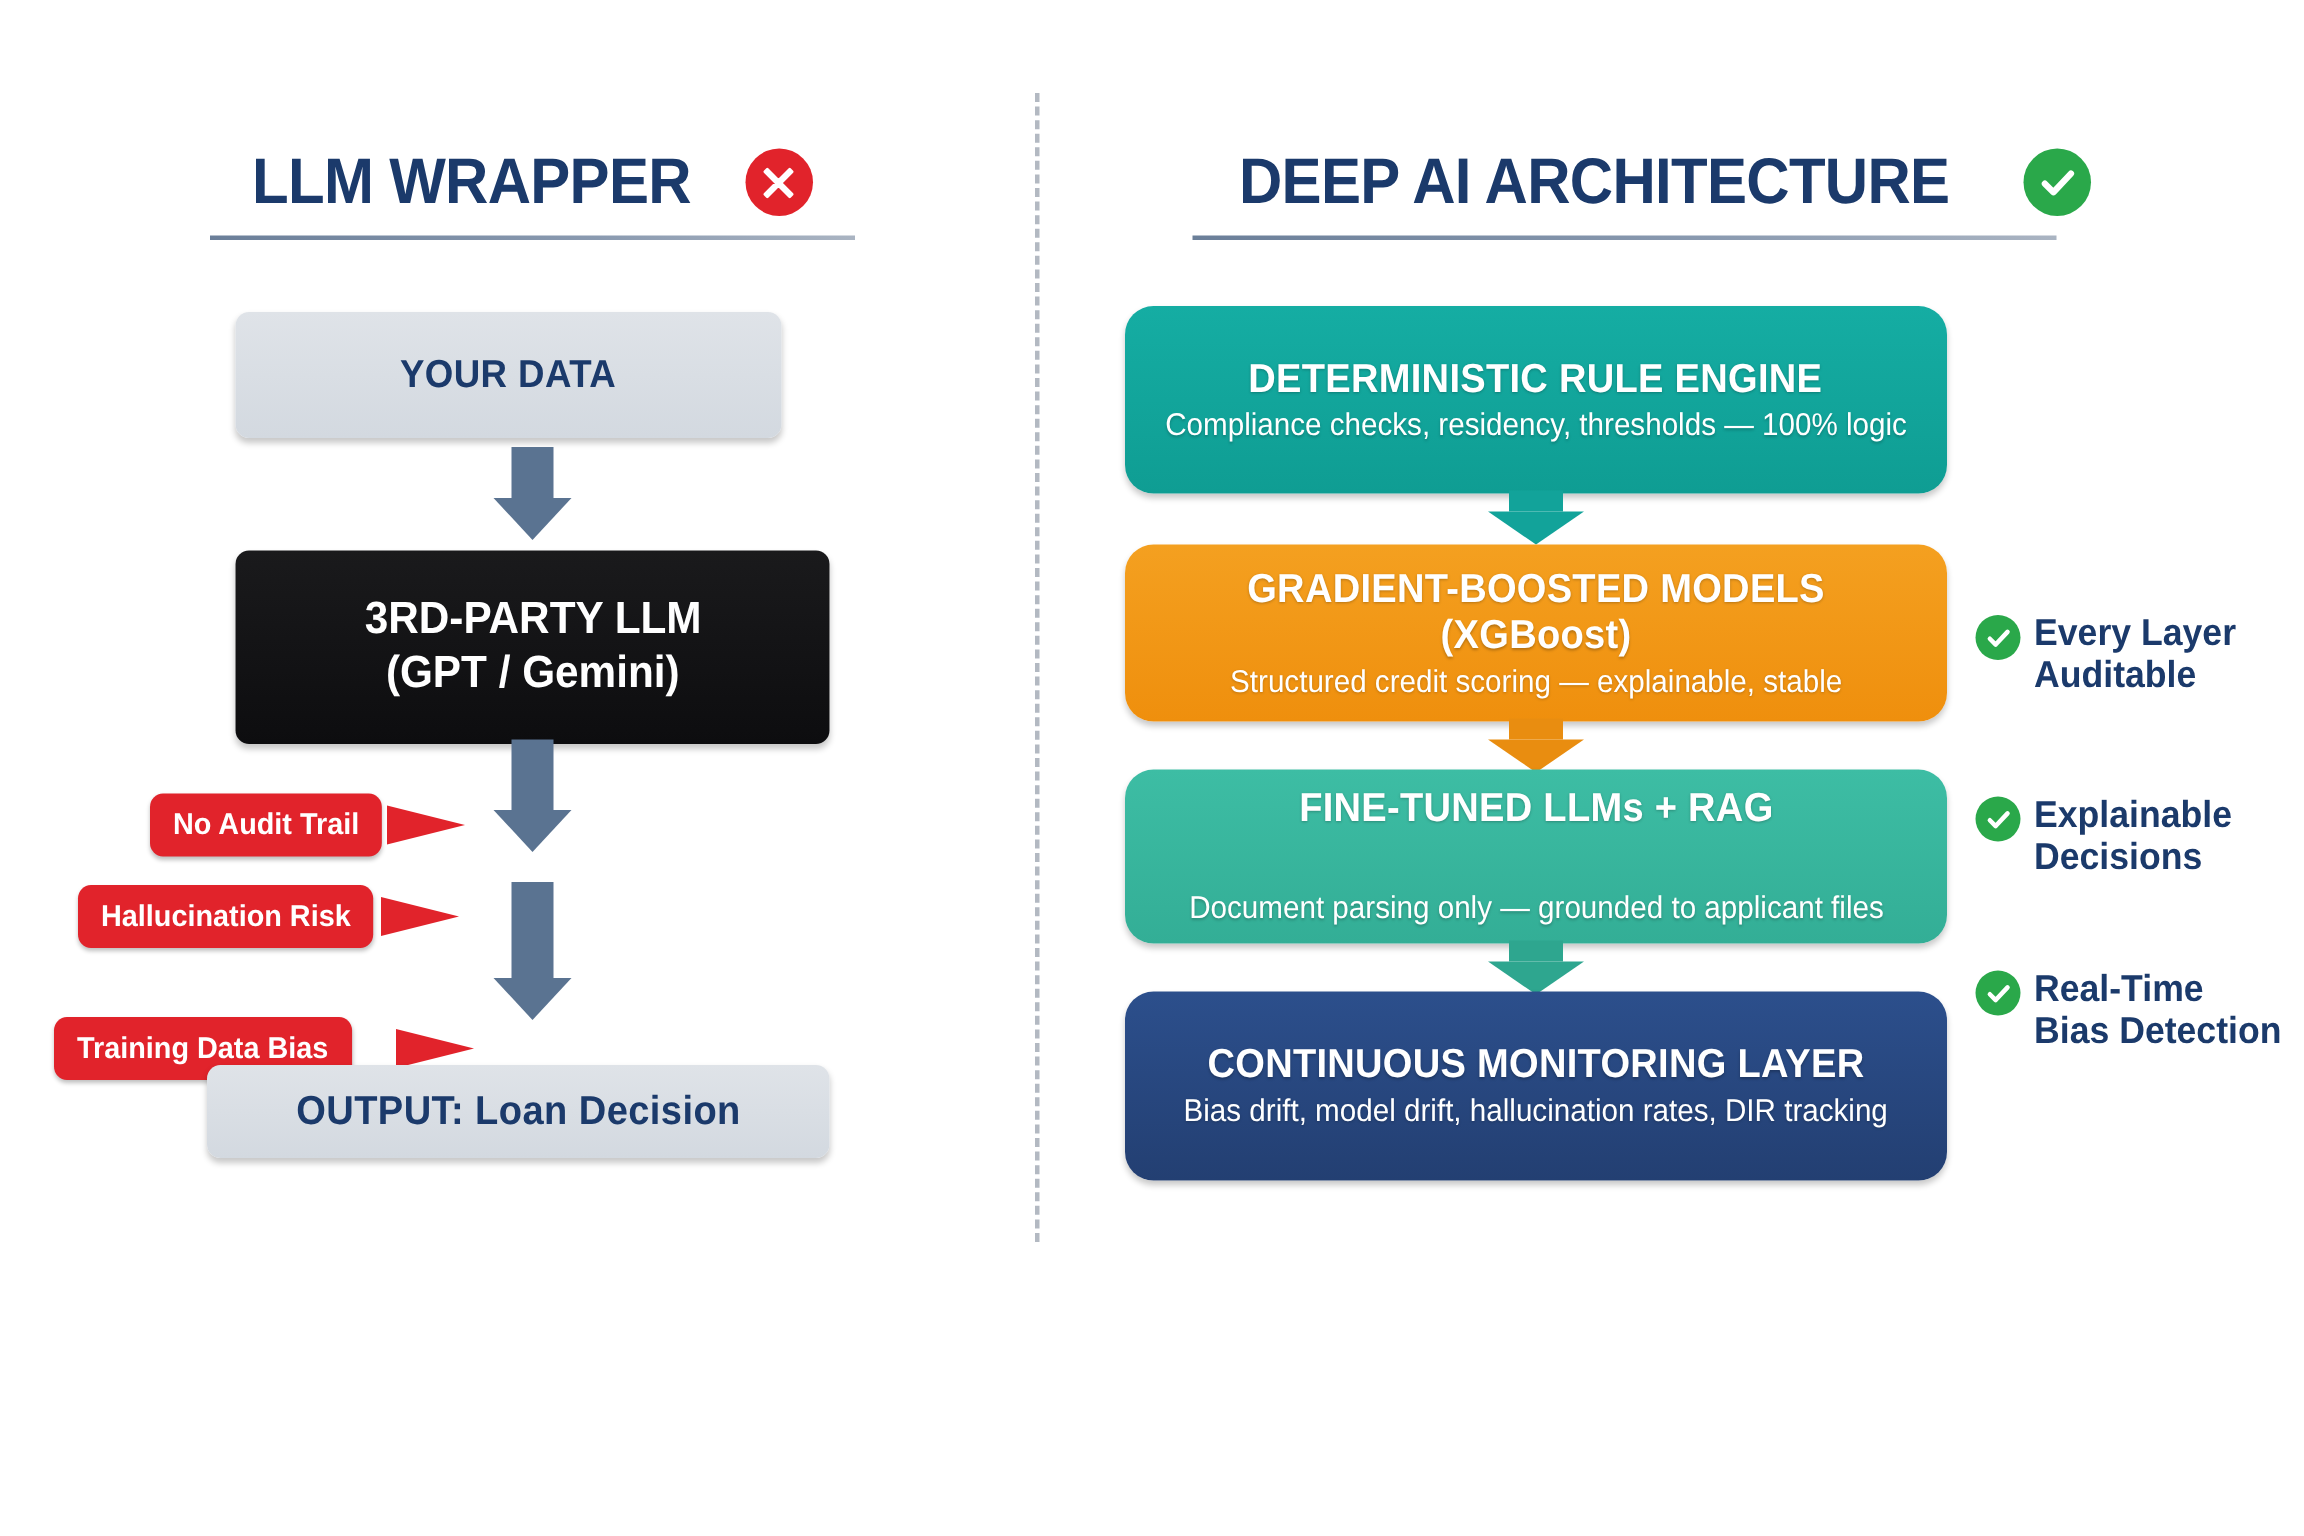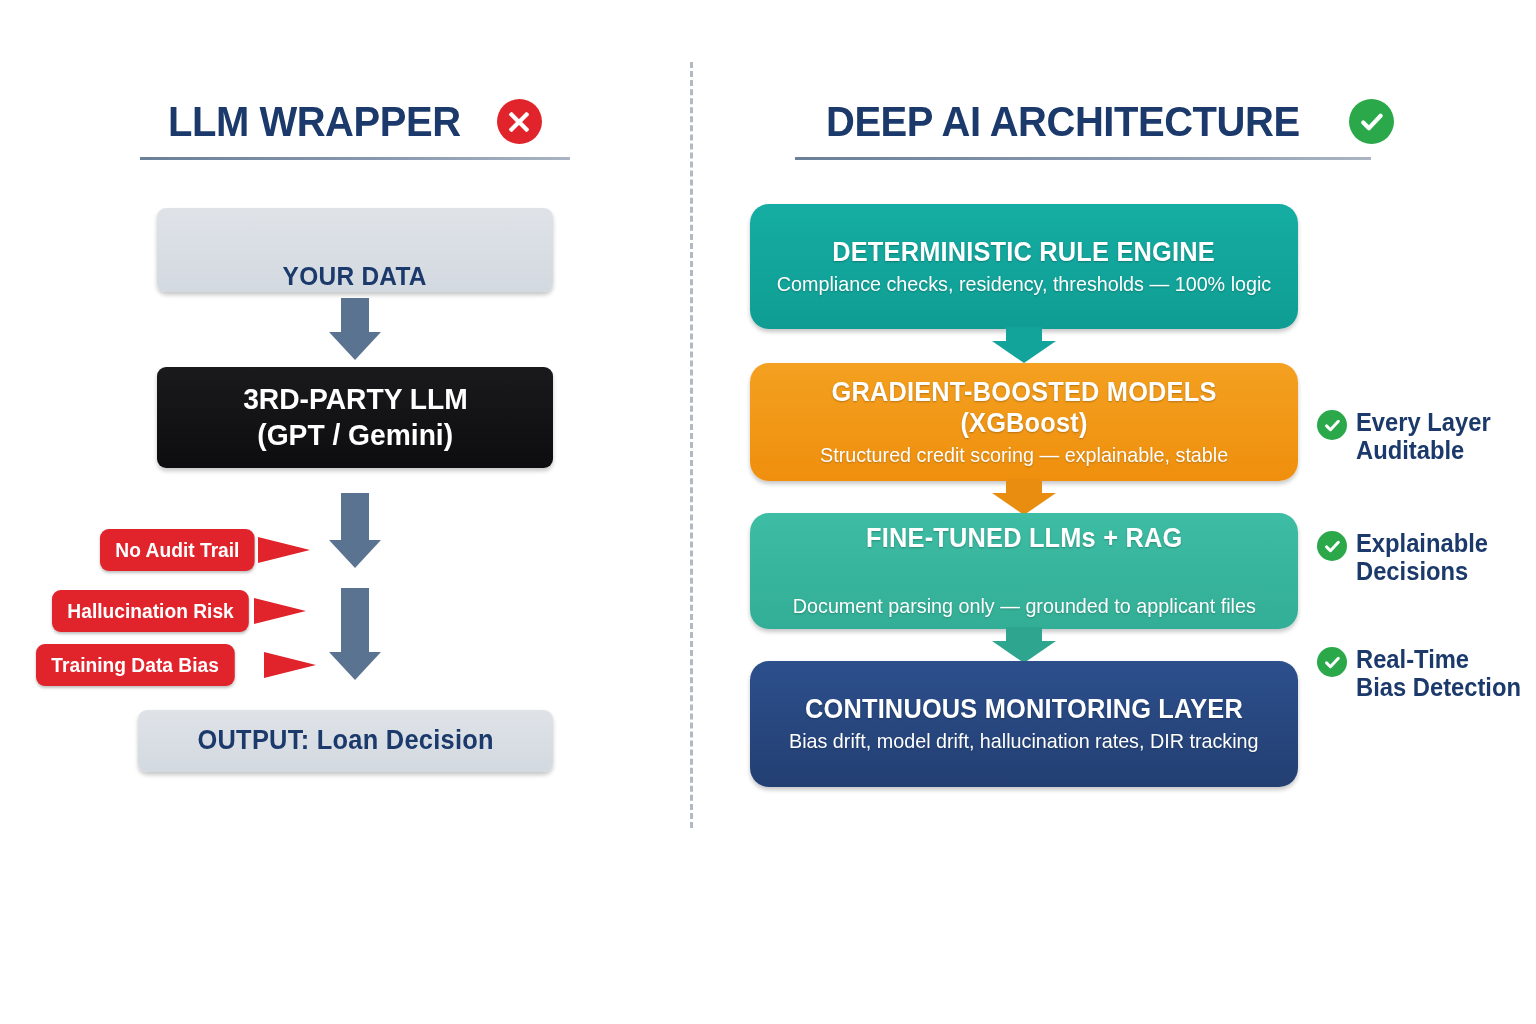--- a/index.html
+++ b/index.html
@@ -167,30 +167,30 @@
   <div class="col-title" style="left:168px; top:97px;">
     <span class="ttext">LLM WRAPPER</span>
     <span class="badge bad">
       <svg viewBox="0 0 24 24" aria-hidden="true">
         <path d="M5.6 4.2 L12 10.6 L18.4 4.2 L19.8 5.6 L13.4 12 L19.8 18.4 L18.4 19.8 L12 13.4 L5.6 19.8 L4.2 18.4 L10.6 12 L4.2 5.6 Z" fill="#ffffff" stroke="#ffffff" stroke-width="1.6" stroke-linejoin="round"></path>
       </svg>
     </span>
   </div>
   <div class="title-rule" style="left:140px; top:157px; width:430px;"></div>
 
-  <div class="box gray-box" style="left:157px; top:208px; width:396px; height:84px;justify-content:flex-end;">
+  <div class="box gray-box" style="left:157px; top:208px; width:364px; height:84px;">
     <div class="b-title">YOUR DATA</div>
   </div>
 
   <div class="gray-arrow" style="left:327px; top:298px; width:56px; height:62px;">
     <div class="shaft" style="height:34px;"></div>
     <div class="head"></div>
   </div>
 
-  <div class="box black-box" style="left:157px; top:367px; width:396px; height:101px;">
+  <div class="box black-box" style="left:157px; top:367px; width:396px; height:129px;">
     <div class="b-title">3RD-PARTY LLM</div>
     <div class="b-sub">(GPT / Gemini)</div>
   </div>
 
   <div class="gray-arrow" style="left:327px; top:493px; width:56px; height:75px;">
     <div class="shaft" style="height:47px;"></div>
     <div class="head"></div>
   </div>
   <div class="gray-arrow" style="left:327px; top:588px; width:56px; height:92px;">
     <div class="shaft" style="height:64px;"></div>
@@ -198,21 +198,21 @@
   </div>
 
   <div class="tag" style="left:77px; top:529px;padding-left:23px;">
     <div class="tbody">No Audit Trail</div>
     <div class="tpoint"></div>
   </div>
   <div class="tag" style="left:52px; top:590px;">
     <div class="tbody">Hallucination Risk</div>
     <div class="tpoint"></div>
   </div>
-  <div class="tag" style="left:36px; top:644px;gap:24px;">
+  <div class="tag" style="left:36px; top:678px;gap:24px;">
     <div class="tbody">Training Data Bias</div>
     <div class="tpoint"></div>
   </div>
 
   <div class="box gray-box" style="left:138px; top:710px; width:415px; height:62px;">
     <div class="b-title" style="font-size:27px;">OUTPUT: Loan Decision</div>
   </div>
 
   <div class="col-title" style="left:826px; top:97px;">
     <span class="ttext">DEEP AI ARCHITECTURE</span>

